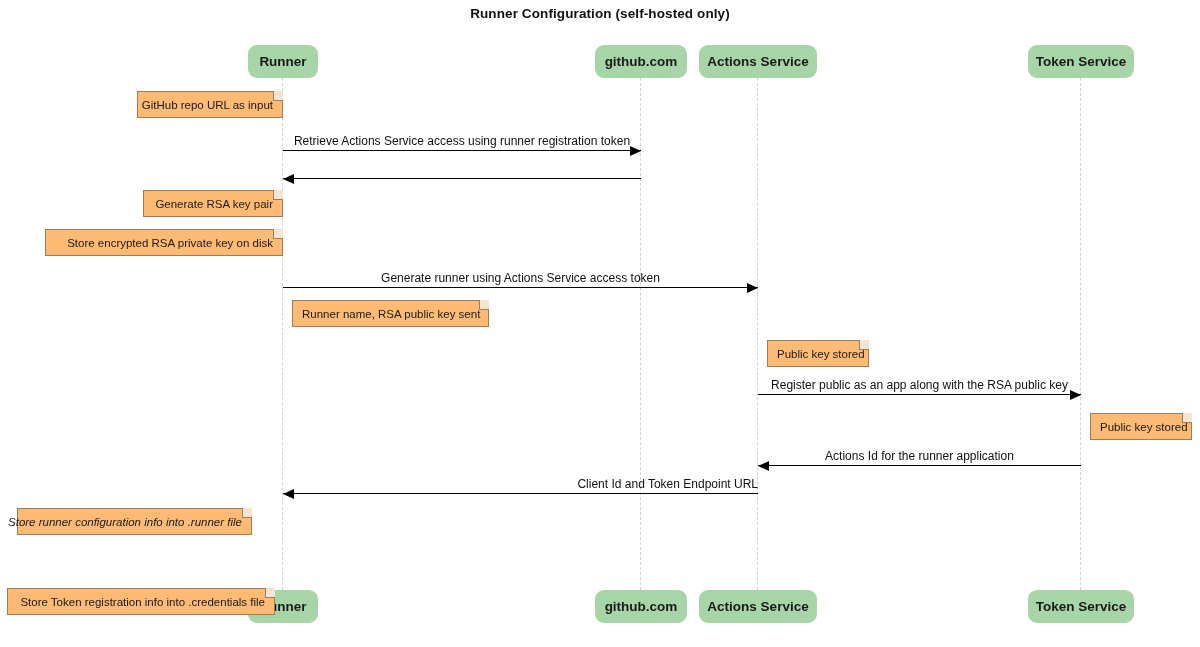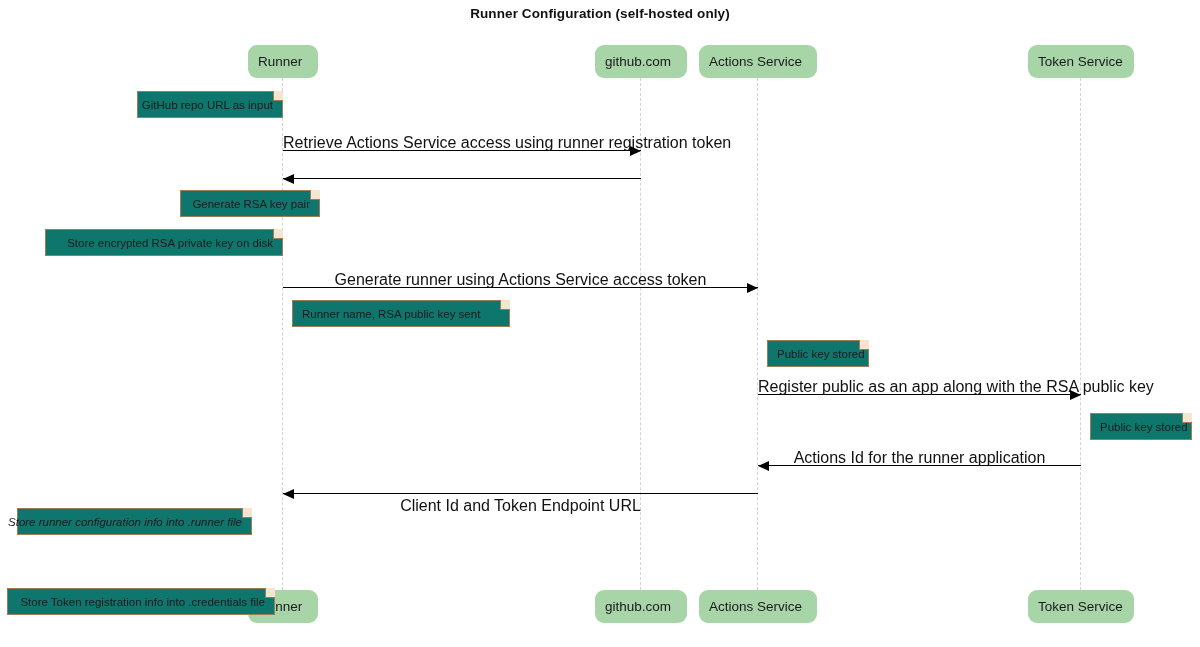--- a/index.html
+++ b/index.html
@@ -17,47 +17,47 @@
 
   
   .lifeline{
     position:absolute;width:0;border-left:1.5px dashed #d2d2d2;
   }
 
   
   .participant{
     position:absolute;height:33px;border-radius:9px;
     background:#a8d5a8;
-    display:flex;align-items:center;
-    font-size:13.5px;font-weight:normal;color:#1a1a1a;
+    display:flex;align-items:center;justify-content:center;
+    font-size:13.5px;font-weight:bold;color:#1a1a1a;
     box-sizing:border-box;padding:0 10px;white-space:nowrap;
   }
 
   
   .note{
     position:absolute;box-sizing:border-box;
-    background:#0f766e;border:1px solid #9e7c55;
+    background:#fdba74;border:1px solid #9e7c55;
     font-size:11.5px;color:#1a1a1a;white-space:nowrap;
     display:flex;align-items:center;
     padding:0 9px;height:27px;
   }
   .note .fold{
     position:absolute;top:-1px;right:-1px;width:9px;height:9px;
     background:#f4e4d2;
     border-left:1px solid #9e7c55;border-bottom:1px solid #9e7c55;
   }
 
   
   .msg-line{position:absolute;height:0;border-top:1.5px solid #000;}
   .msg-head{position:absolute;width:0;height:0;
     border-top:5px solid transparent;border-bottom:5px solid transparent;}
   .msg-head.right{border-left:11px solid #000;}
   .msg-head.left{border-right:11px solid #000;}
   .msg-label{
-    position:absolute;font-size:16px;color:#111;white-space:nowrap;
+    position:absolute;font-size:12px;color:#111;white-space:nowrap;
     text-align:center;
   }
 </style>
 </head>
 <body>
 
 <div id="canvas">
   <div class="title">Runner Configuration (self-hosted only)</div>
 <div class="lifeline" style="left: 282.25px; top: 78px; height: 512px;"></div>
     <div class="lifeline" style="left: 640.25px; top: 78px; height: 512px;"></div>
@@ -96,34 +96,34 @@
     <div class="msg-head right" style="top: 282.8px; left: 747px;"></div>
     <div class="msg-label" style="left: 283px; width: 475px; top: 271px;">Generate runner using Actions Service access token</div>
     <div class="msg-line" style="left: 758px; top: 394px; width: 323px;"></div>
     <div class="msg-head right" style="top: 389.8px; left: 1070px;"></div>
     <div class="msg-label" style="left: 758px; width: 323px; top: 378px;">Register public as an app along with the RSA public key</div>
     <div class="msg-line" style="left: 758px; top: 465px; width: 323px;"></div>
     <div class="msg-head left" style="top: 460.8px; left: 758px;"></div>
     <div class="msg-label" style="left: 758px; width: 323px; top: 449px;">Actions Id for the runner application</div>
     <div class="msg-line" style="left: 283px; top: 493px; width: 475px;"></div>
     <div class="msg-head left" style="top: 488.8px; left: 283px;"></div>
-    <div class="msg-label" style="left: 283px; width: 475px; top: 497px;">Client Id and Token Endpoint URL</div>
+    <div class="msg-label" style="left: 283px; width: 475px; top: 477px; text-align: right;">Client Id and Token Endpoint URL</div>
     <div class="note" style="left: 137px; top: 91px; width: 146px; justify-content: flex-end;">
       <span>GitHub repo URL as input</span>
       <span class="fold"></span>
     </div>
-    <div class="note" style="left: 143px; top: 190px; width: 140px; justify-content: flex-end; margin-left: 37px;">
+    <div class="note" style="left: 143px; top: 190px; width: 140px; justify-content: flex-end;">
       <span>Generate RSA key pair</span>
       <span class="fold"></span>
     </div>
     <div class="note" style="left: 45px; top: 229px; width: 238px; justify-content: flex-end; text-align: center;">
       <span>Store encrypted RSA private key on disk</span>
       <span class="fold"></span>
     </div>
-    <div class="note" style="left: 292px; top: 300px; width: 218px; justify-content: flex-start;">
+    <div class="note" style="left: 292px; top: 300px; width: 197px; justify-content: flex-start;">
       <span>Runner name, RSA public key sent</span>
       <span class="fold"></span>
     </div>
     <div class="note" style="left: 767px; top: 340px; width: 102px; justify-content: flex-start;">
       <span>Public key stored</span>
       <span class="fold"></span>
     </div>
     <div class="note" style="left: 1090px; top: 413px; width: 102px; justify-content: flex-start;">
       <span>Public key stored</span>
       <span class="fold"></span>

